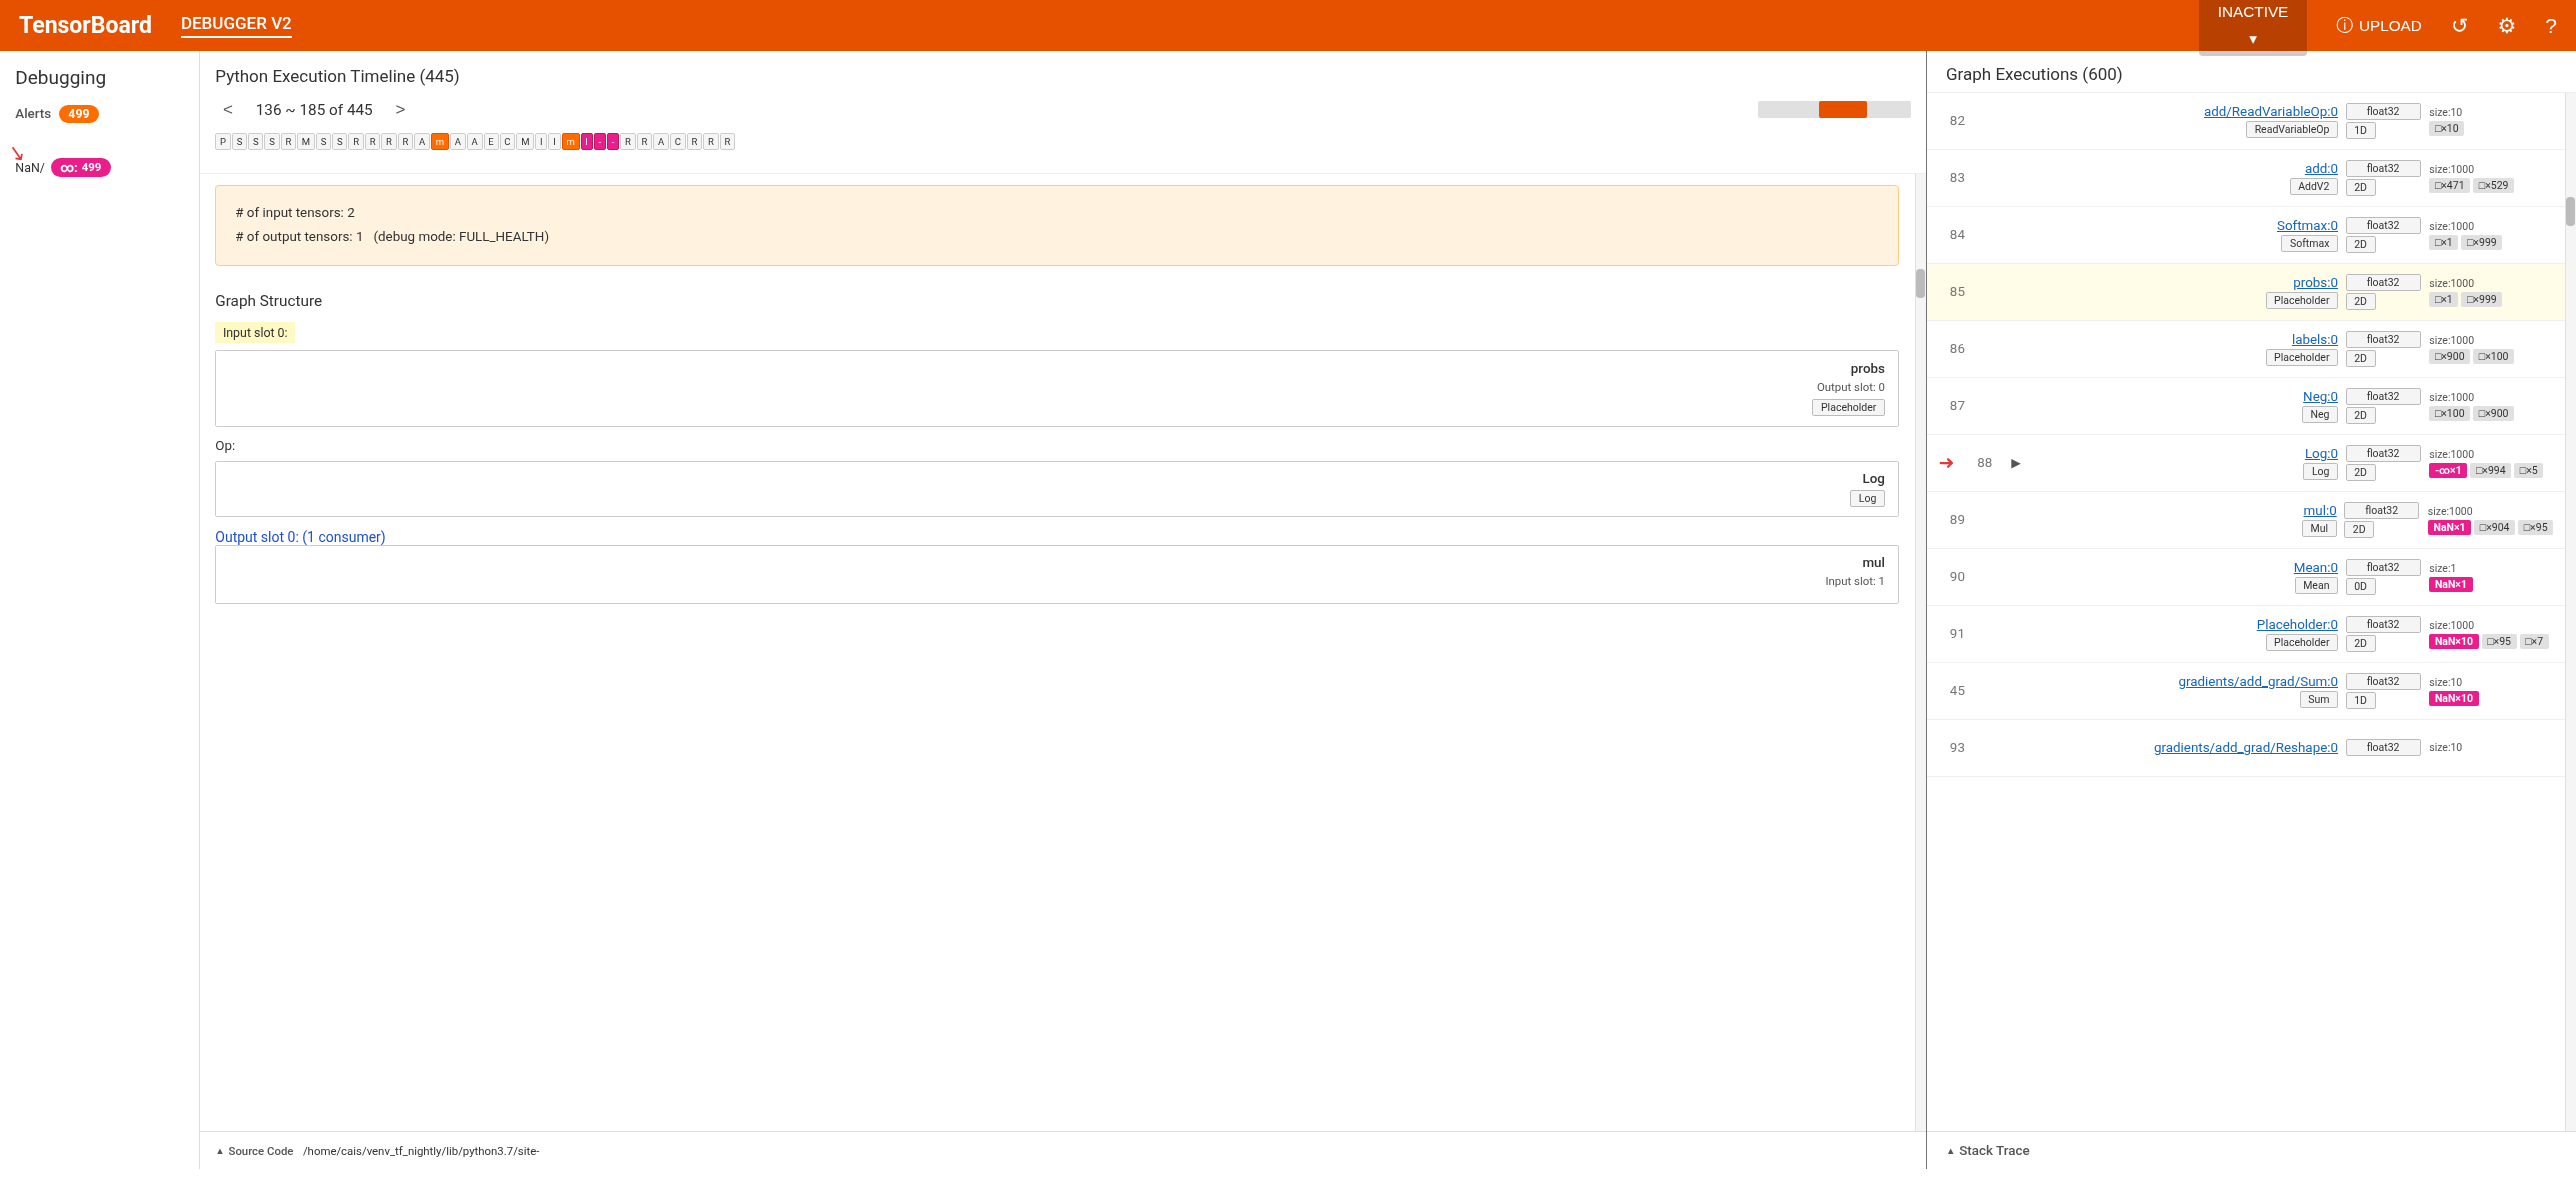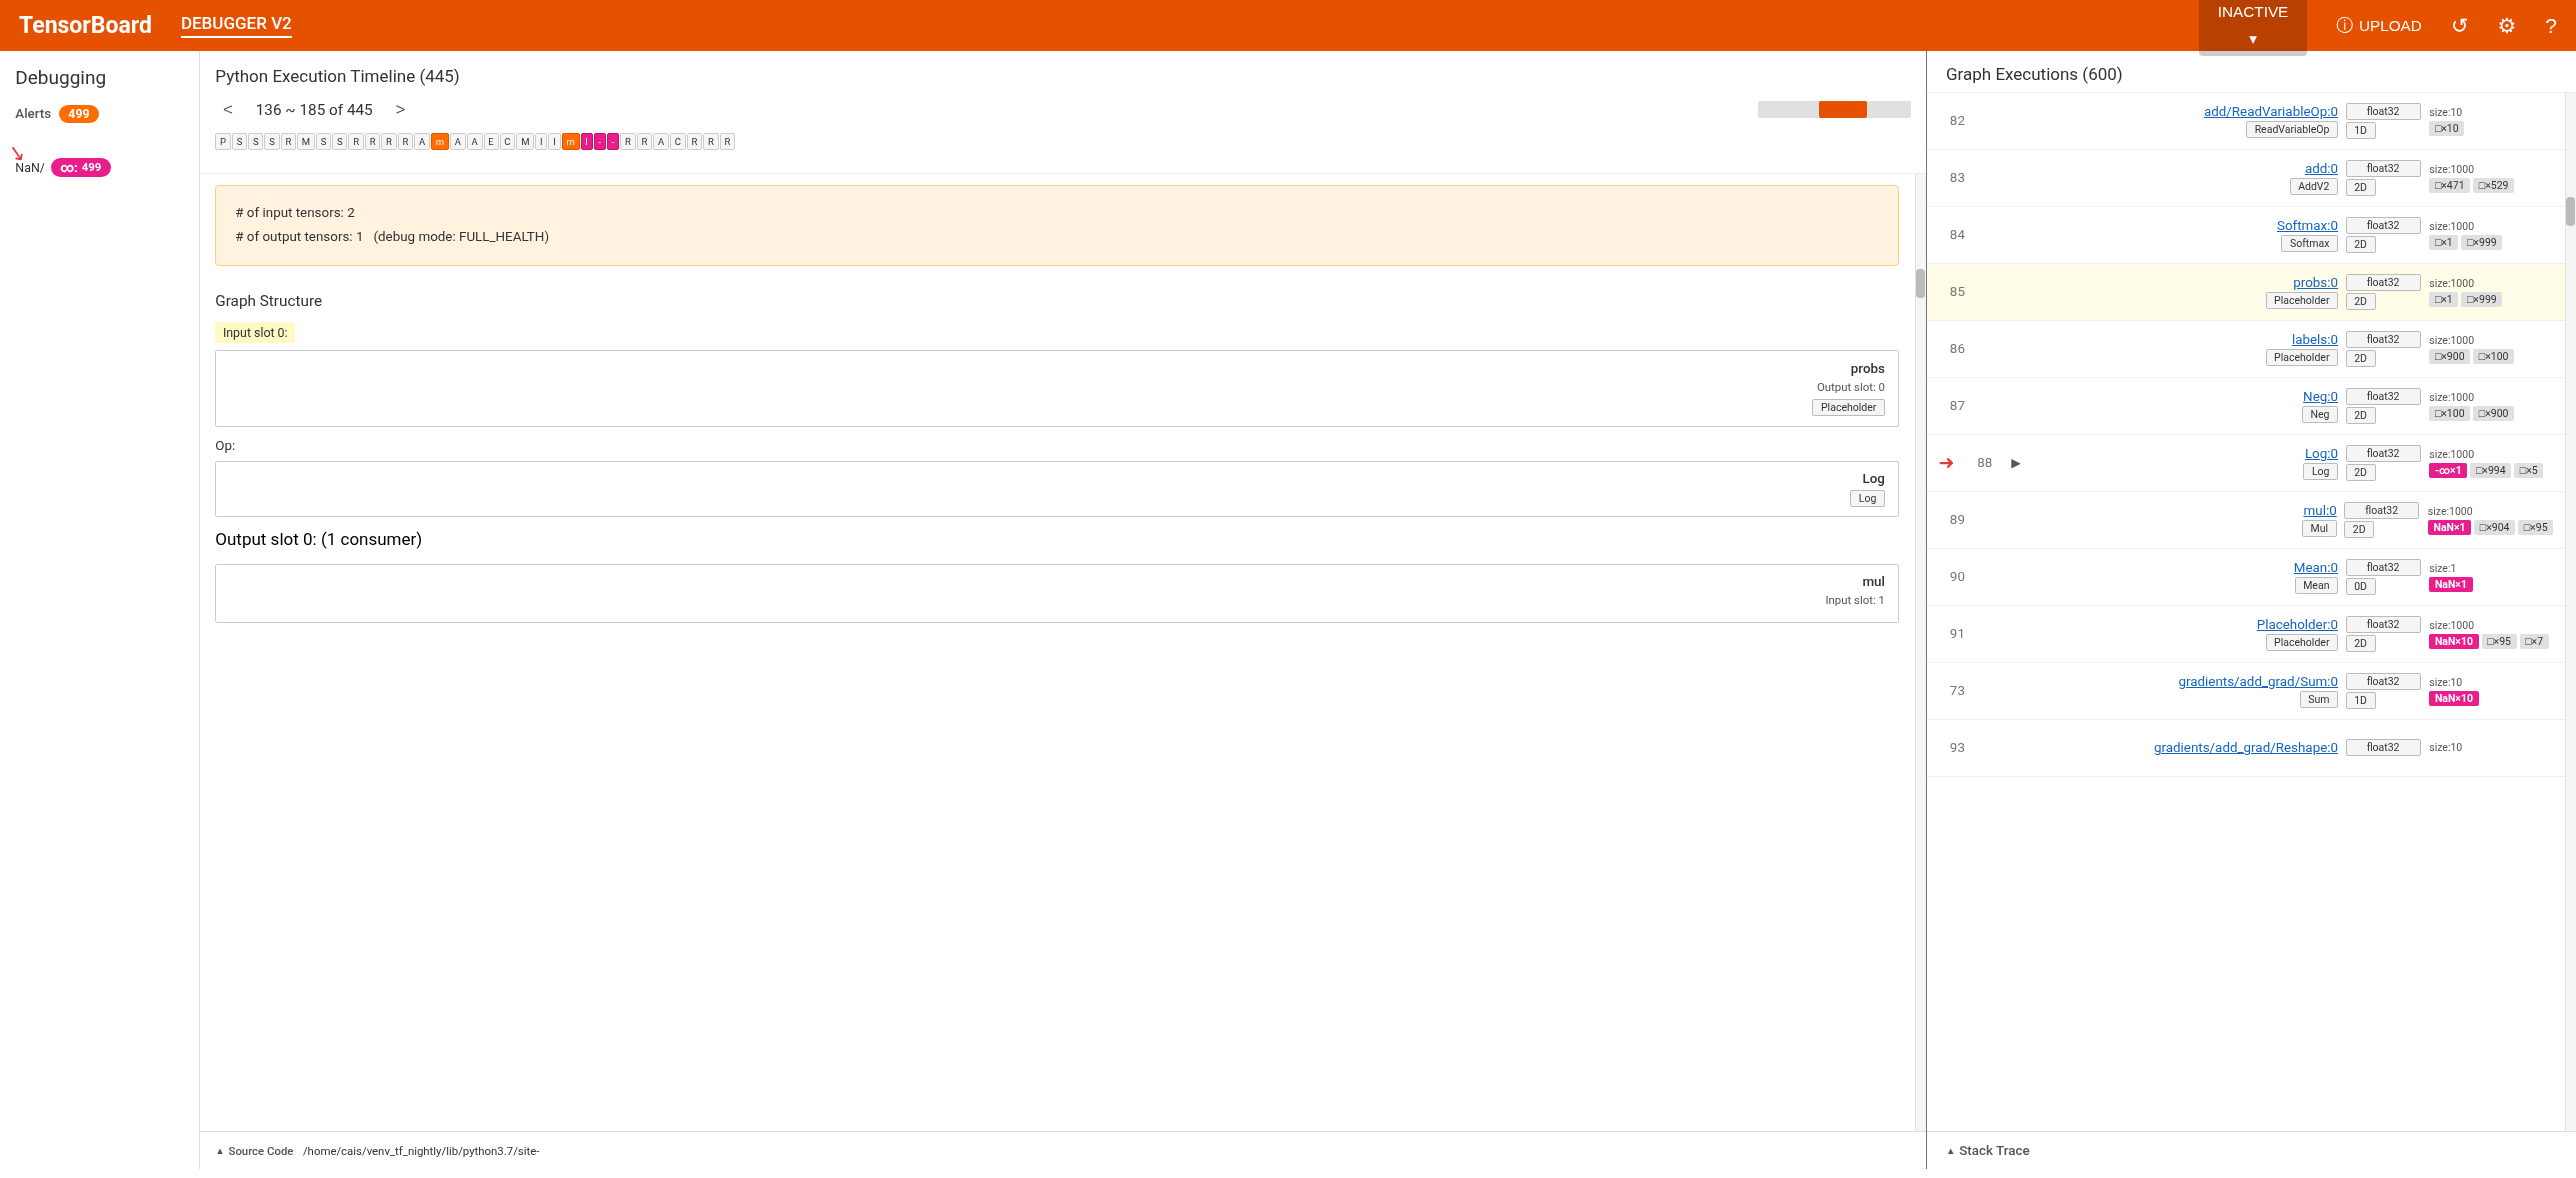--- a/index.html
+++ b/index.html
@@ -282,23 +282,23 @@
       color: #333;
       background: #f5f5f5;
       float: right;
     }
     .op-label {
       font-size: 13.4px;
       color: #333;
       margin: 7.6px 0;
     }
     .output-slot-label {
-      font-size: 17px;
-      color: #000000;
-      margin-bottom: 15px;
+      font-size: 14px;
+      color: #1d4ed8;
+      margin-bottom: 0;
     }
 
     
     .right-panel {
       width: 649px;
       flex-shrink: 0;
       display: flex;
       flex-direction: column;
       overflow: hidden;
     }
@@ -793,21 +793,21 @@
             <div class="size-info">
               <div class="size-label">size:1000</div>
               <div style="display: flex; gap: 2.9px; flex-wrap: wrap;">
                 <span class="nan-tag">NaN×10</span>
                 <span class="ok-tag">□×95</span>
                 <span class="ok-tag">□×7</span>
               </div>
             </div>
           </div>
           <div class="exec-row">
-            <div class="row-num">73</div>
+            <div class="row-num">45</div>
             <div style="width: 19px;"></div>
             <div class="row-info">
               <div class="op-name">gradients/add_grad/Sum:0</div>
               <span class="op-tag">Sum</span>
             </div>
             <div class="row-tags">
               <span class="dtype-tag">float32</span>
               <span class="dim-tag">1D</span>
             </div>
             <div class="size-info">

